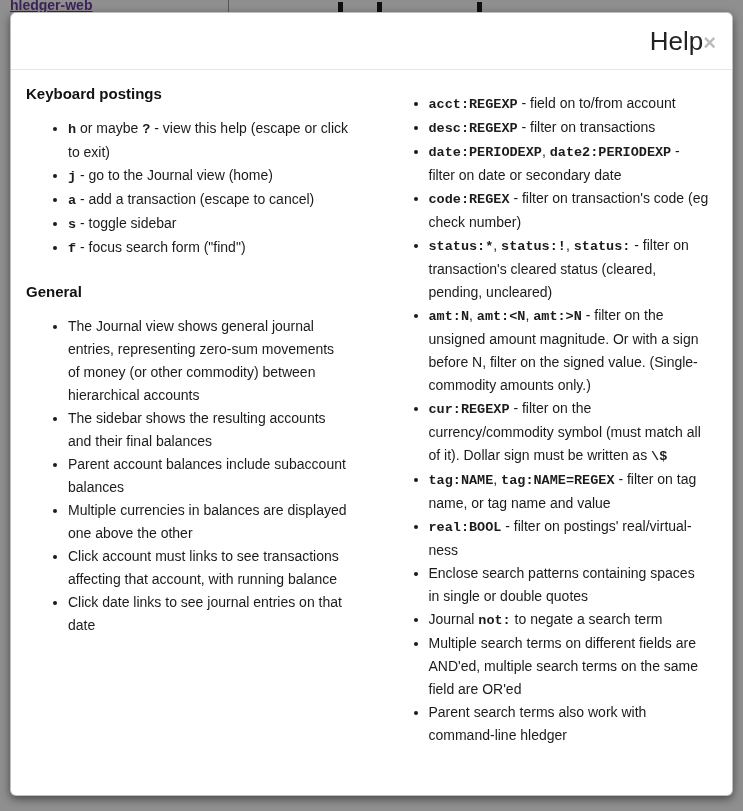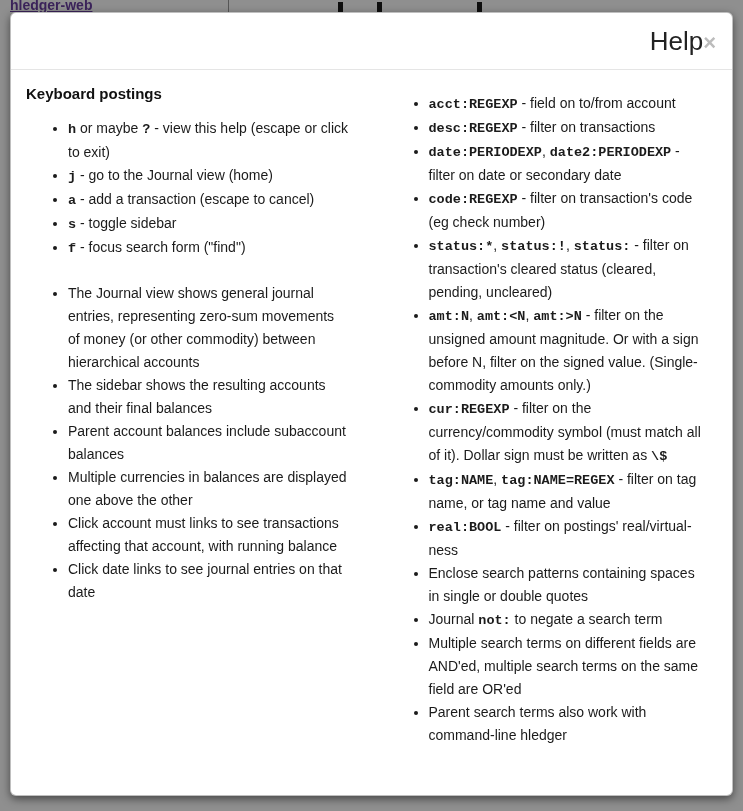--- a/index.html
+++ b/index.html
@@ -120,38 +120,39 @@
         <h3 class="section-title">Keyboard postings</h3>
         <ul class="help-list">
             <li><code class="kbd">h</code><span> or maybe </span><code class="kbd">?</code><span> - view this help (escape or click to exit)</span></li>
             <li><code class="kbd">j</code><span> - go to the Journal view (home)</span></li>
             <li><code class="kbd">a</code><span> - add a transaction (escape to cancel)</span></li>
             <li><code class="kbd">s</code><span> - toggle sidebar</span></li>
             <li><code class="kbd">f</code><span> - focus search form ("find")</span></li>
           </ul>
       </section>
       <section>
+        <h3 class="section-title">General</h3>
         <ul class="help-list">
             <li><span>The Journal view shows general journal entries, representing zero-sum movements of money (or other commodity) between hierarchical accounts</span></li>
             <li><span>The sidebar shows the resulting accounts and their final balances</span></li>
             <li><span>Parent account balances include subaccount balances</span></li>
             <li><span>Multiple currencies in balances are displayed one above the other</span></li>
             <li><span>Click account must links to see transactions affecting that account, with running balance</span></li>
             <li><span>Click date links to see journal entries on that date</span></li>
           </ul>
       </section>
     </div>
 
     <div class="col">
       <section>
         <ul class="help-list">
             <li><code class="kbd">acct:REGEXP</code><span> - field on to/from account</span></li>
             <li><code class="kbd">desc:REGEXP</code><span> - filter on transactions</span></li>
             <li><code class="kbd">date:PERIODEXP</code><span>, </span><code class="kbd">date2:PERIODEXP</code><span> - filter on date or secondary date</span></li>
-            <li><code class="kbd">code:REGEXP</code><span> - filter on transaction's code (eg check number)</span></li>
+            <li><code class="kbd">code:REGEX</code><span> - filter on transaction's code (eg check number)</span></li>
             <li><code class="kbd">status:*</code><span>, </span><code class="kbd">status:!</code><span>, </span><code class="kbd">status:</code><span> - filter on transaction's cleared status (cleared, pending, uncleared)</span></li>
             <li><code class="kbd">amt:N</code><span>, </span><code class="kbd">amt:&lt;N</code><span>, </span><code class="kbd">amt:&gt;N</code><span> - filter on the unsigned amount magnitude. Or with a sign before N, filter on the signed value. (Single-commodity amounts only.)</span></li>
             <li><code class="kbd">cur:REGEXP</code><span> - filter on the currency/commodity symbol (must match all of it). Dollar sign must be written as </span><code class="kbd">\$</code></li>
             <li><code class="kbd">tag:NAME</code><span>, </span><code class="kbd">tag:NAME=REGEX</code><span> - filter on tag name, or tag name and value</span></li>
             <li><code class="kbd">real:BOOL</code><span> - filter on postings' real/virtual-ness</span></li>
             <li><span>Enclose search patterns containing spaces in single or double quotes</span></li>
             <li><span>Journal </span><code class="kbd">not:</code><span> to negate a search term</span></li>
             <li><span>Multiple search terms on different fields are AND'ed, multiple search terms on the same field are OR'ed</span></li>
             <li><span>Parent search terms also work with command-line hledger</span></li>
           </ul>

